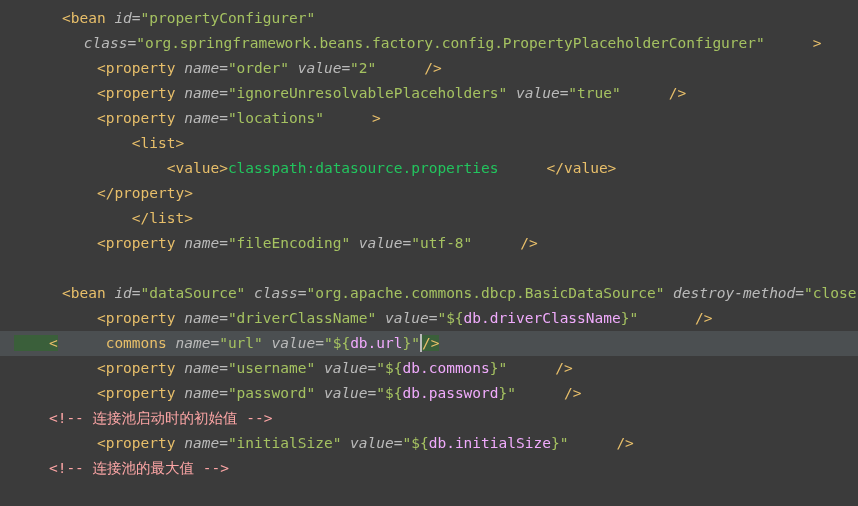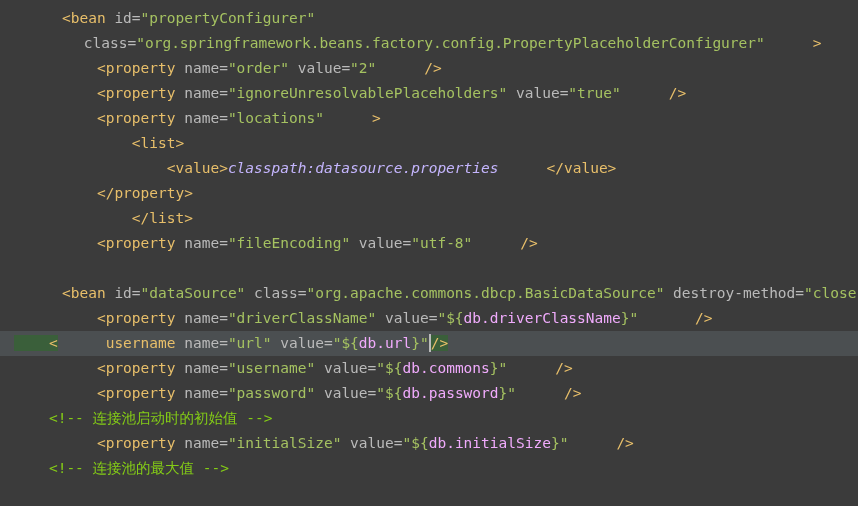--- a/index.html
+++ b/index.html
@@ -30,25 +30,25 @@
     height: 25px;
     white-space: pre;
     padding-left: 14px;
     box-sizing: border-box;
   }
   .line.current {
     background: #4b4f51;
   }
   
   .tag      { color: #e8bf6a; margin-left: 48px; }
-  .attr     { color: #bababa; }
+  .attr     { color: #bababa; font-style: italic; }
   .str      { color: #a5c261; }
   .ph       { color: #f0abfc; }
-  .text     { color: #c4b5fd; font-style: italic; }
-  .comment  { color: #84cc16; }
+  .text     { color: #22c55e; }
+  .comment  { color: #fca5a5; }
   .hl-brack {
     background: #3a5f3a;
     color: #e8bf6a;
   }
   .caret {
     display: inline-block;
     width: 0;
     border-left: 2px solid #bbbbbb;
     height: 18px;
     margin: 0;
@@ -67,19 +67,19 @@
     <div class="line"><span class="tag">    &lt;property</span><span class="attr"> name=</span><span class="str">"ignoreUnresolvablePlaceholders"</span><span class="attr"> value=</span><span class="str">"true"</span><span class="tag">/&gt;</span></div>
     <div class="line"><span class="tag">    &lt;property</span><span class="attr"> name=</span><span class="str">"locations"</span><span class="tag">&gt;</span></div>
     <div class="line"><span class="tag">        &lt;list&gt;</span></div>
     <div class="line"><span class="tag">            &lt;value&gt;</span><span class="text">classpath:datasource.properties</span><span class="tag">&lt;/value&gt;</span></div>
     <div class="line"><span class="tag">    &lt;/property&gt;</span></div>
     <div class="line"><span class="tag">        &lt;/list&gt;</span></div>
     <div class="line"><span class="tag">    &lt;property</span><span class="attr"> name=</span><span class="str">"fileEncoding"</span><span class="attr"> value=</span><span class="str">"utf-8"</span><span class="tag">/&gt;</span></div>
     <div class="line"></div>
     <div class="line"><span class="tag">&lt;bean</span><span class="attr"> id=</span><span class="str">"dataSource"</span><span class="attr"> class=</span><span class="str">"org.apache.commons.dbcp.BasicDataSource"</span><span class="attr"> destroy-method=</span><span class="str">"close"</span><span class="tag"> &gt;</span></div>
     <div class="line"><span class="tag">    &lt;property</span><span class="attr"> name=</span><span class="str">"driverClassName"</span><span class="attr"> value=</span><span class="str">"${</span><span class="ph">db.driverClassName</span><span class="str">}"</span><span class="tag"> /&gt;</span></div>
-    <div class="line current"><span class="hl-brack">    &lt;</span><span class="tag">username</span><span class="attr"> name=</span><span class="str">"url"</span><span class="attr"> value=</span><span class="str">"${</span><span class="ph">db.url</span><span class="str">}"</span><span class="caret"></span><span class="hl-brack">/&gt;</span></div>
+    <div class="line current"><span class="hl-brack">    &lt;</span><span class="tag">commons</span><span class="attr"> name=</span><span class="str">"url"</span><span class="attr"> value=</span><span class="str">"${</span><span class="ph">db.url</span><span class="str">}"</span><span class="caret"></span><span class="hl-brack">/&gt;</span></div>
     <div class="line"><span class="tag">    &lt;property</span><span class="attr"> name=</span><span class="str">"username"</span><span class="attr"> value=</span><span class="str">"${</span><span class="ph">db.commons</span><span class="str">}"</span><span class="tag">/&gt;</span></div>
     <div class="line"><span class="tag">    &lt;property</span><span class="attr"> name=</span><span class="str">"password"</span><span class="attr"> value=</span><span class="str">"${</span><span class="ph">db.password</span><span class="str">}"</span><span class="tag">/&gt;</span></div>
     <div class="line"><span class="comment">    &lt;!-- 连接池启动时的初始值 --&gt;</span></div>
     <div class="line"><span class="tag">    &lt;property</span><span class="attr"> name=</span><span class="str">"initialSize"</span><span class="attr"> value=</span><span class="str">"${</span><span class="ph">db.initialSize</span><span class="str">}"</span><span class="tag">/&gt;</span></div>
     <div class="line"><span class="comment">    &lt;!-- 连接池的最大值 --&gt;</span></div>
   </div>
 
 </body></html>

